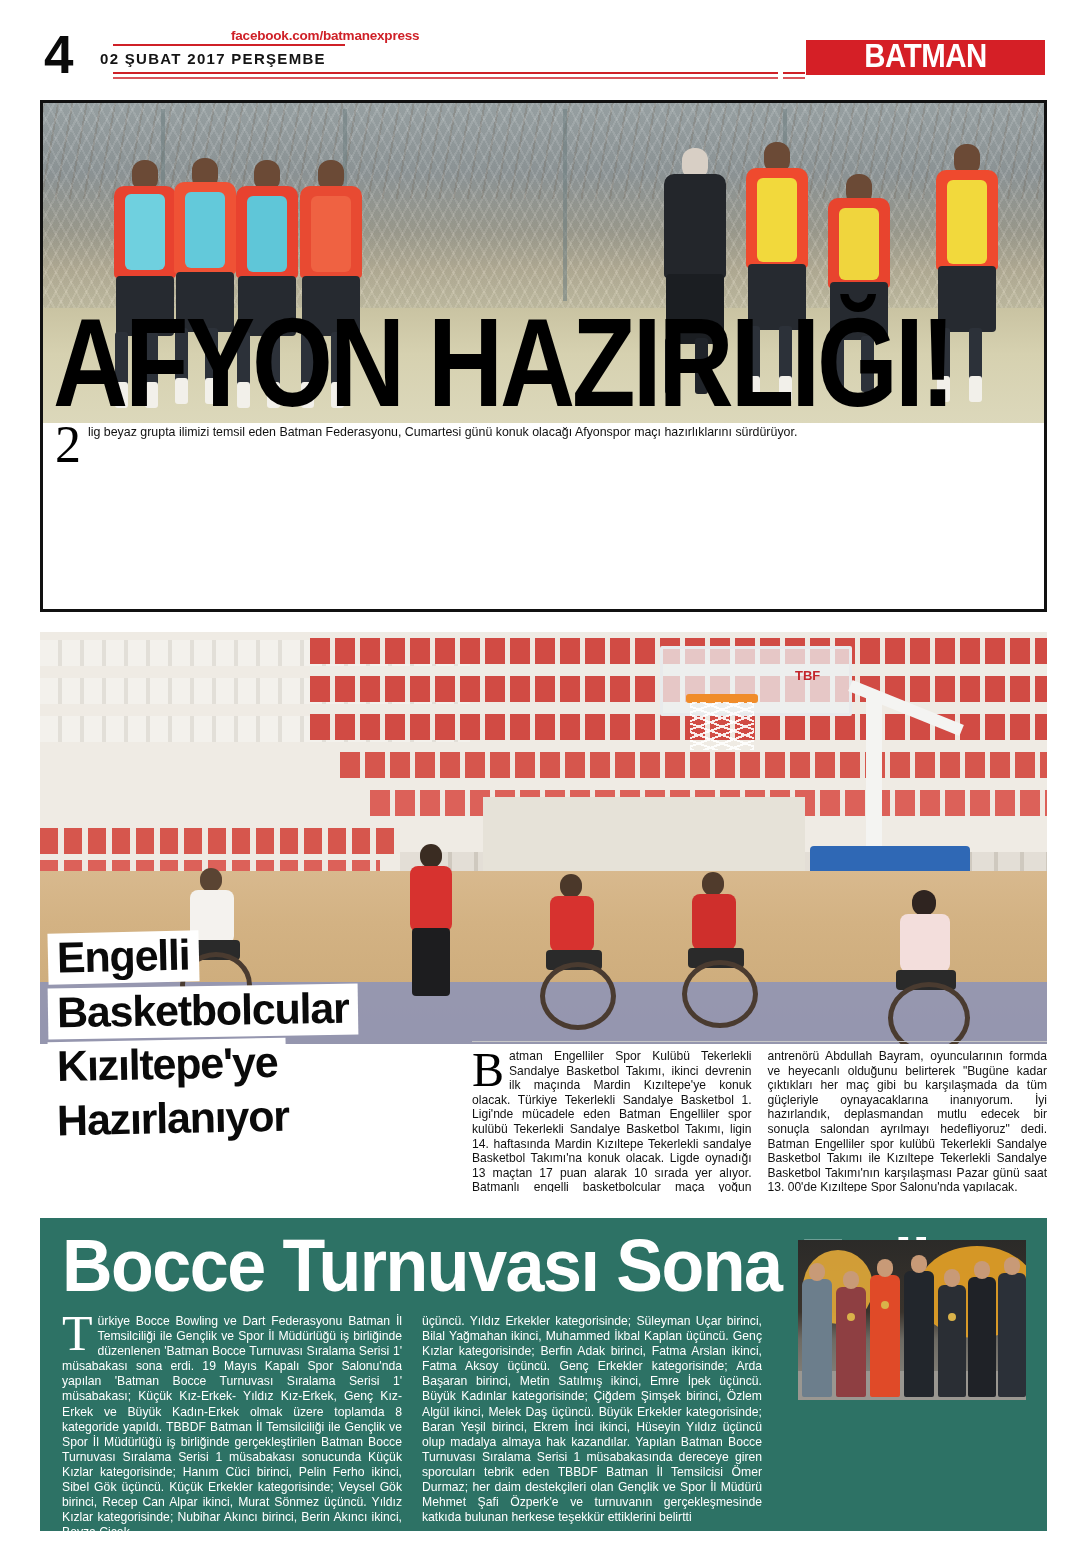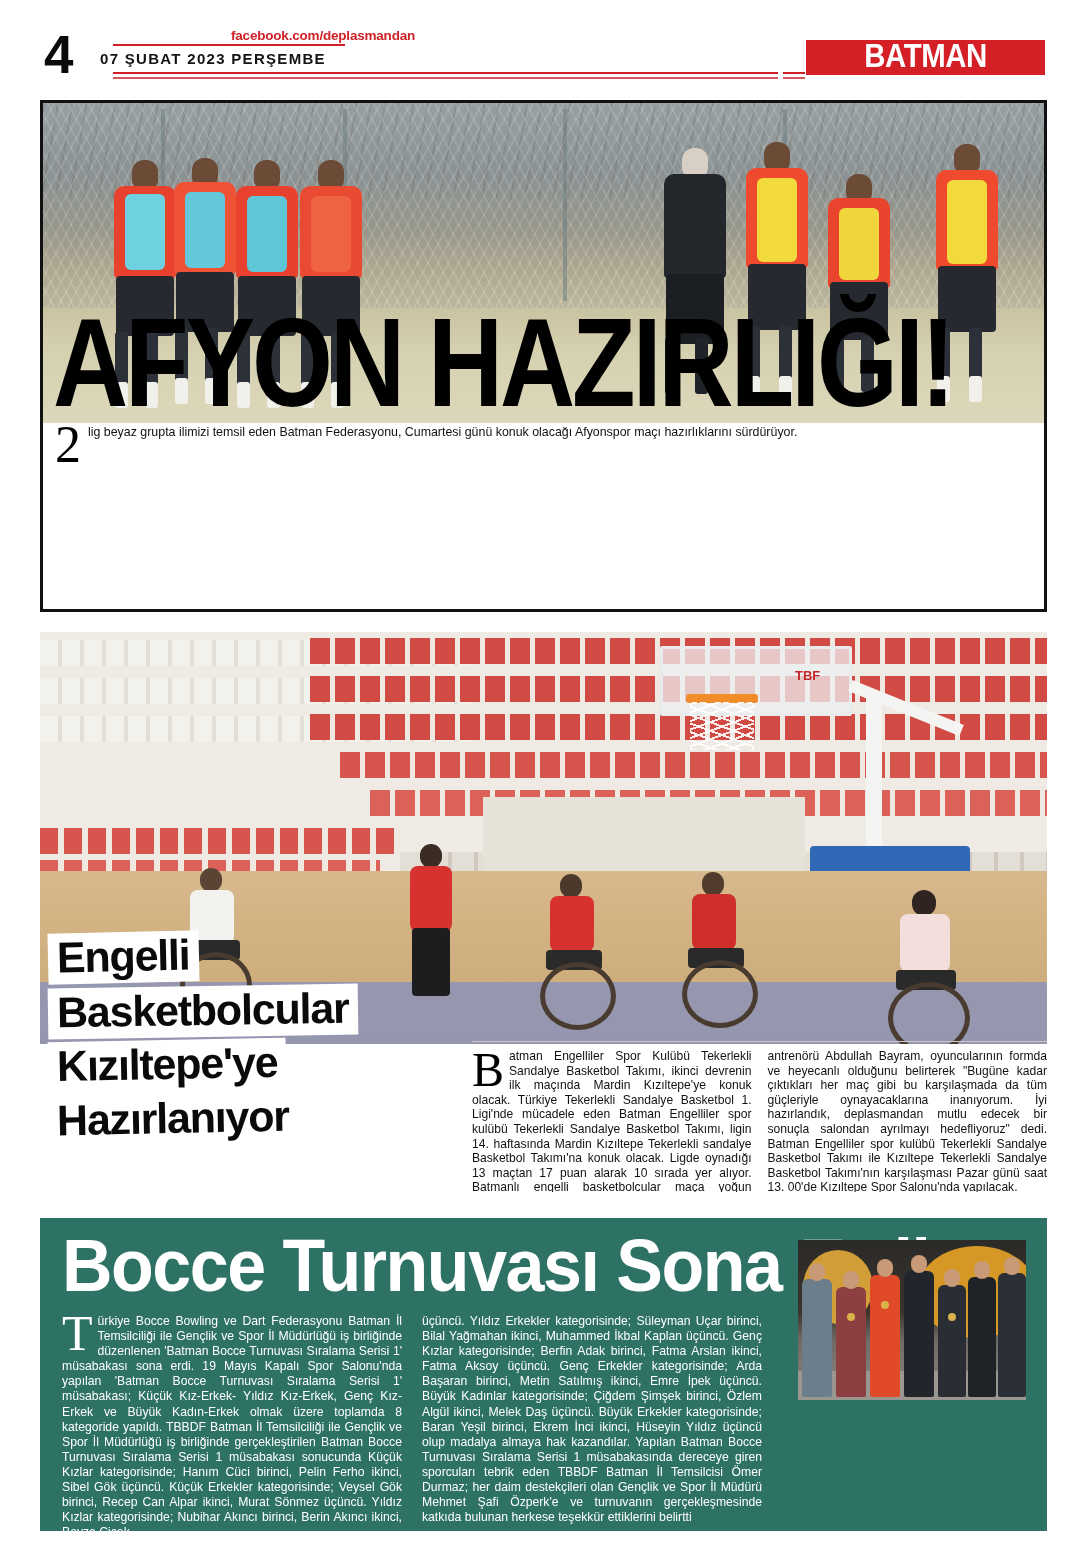--- a/index.html
+++ b/index.html
@@ -162,22 +162,22 @@
   .bottomwhite{position:absolute;left:0;top:1531px;width:1087px;height:28px;background:#fff;}
 </style>
 </head>
 <body>
 
 <div class="page">
 
   <div class="masthead">
     <div class="folio">4</div>
     <div class="rule-top"></div>
-    <div class="fb-url">facebook.com/deplasmandan</div>
-    <div class="dateline">07 ŞUBAT 2023 PERŞEMBE</div>
+    <div class="fb-url">facebook.com/batmanexpress</div>
+    <div class="dateline">02 ŞUBAT 2017 PERŞEMBE</div>
     <div class="rule-bot-a"></div>
     <div class="rule-bot-b"></div>
     <div class="rule-bot-c"></div>
     <div class="rule-bot-d"></div>
     <div class="logo-box">
       <span>BATMAN EXPRESS</span>
     </div>
   </div>
 
   <div class="art1">

